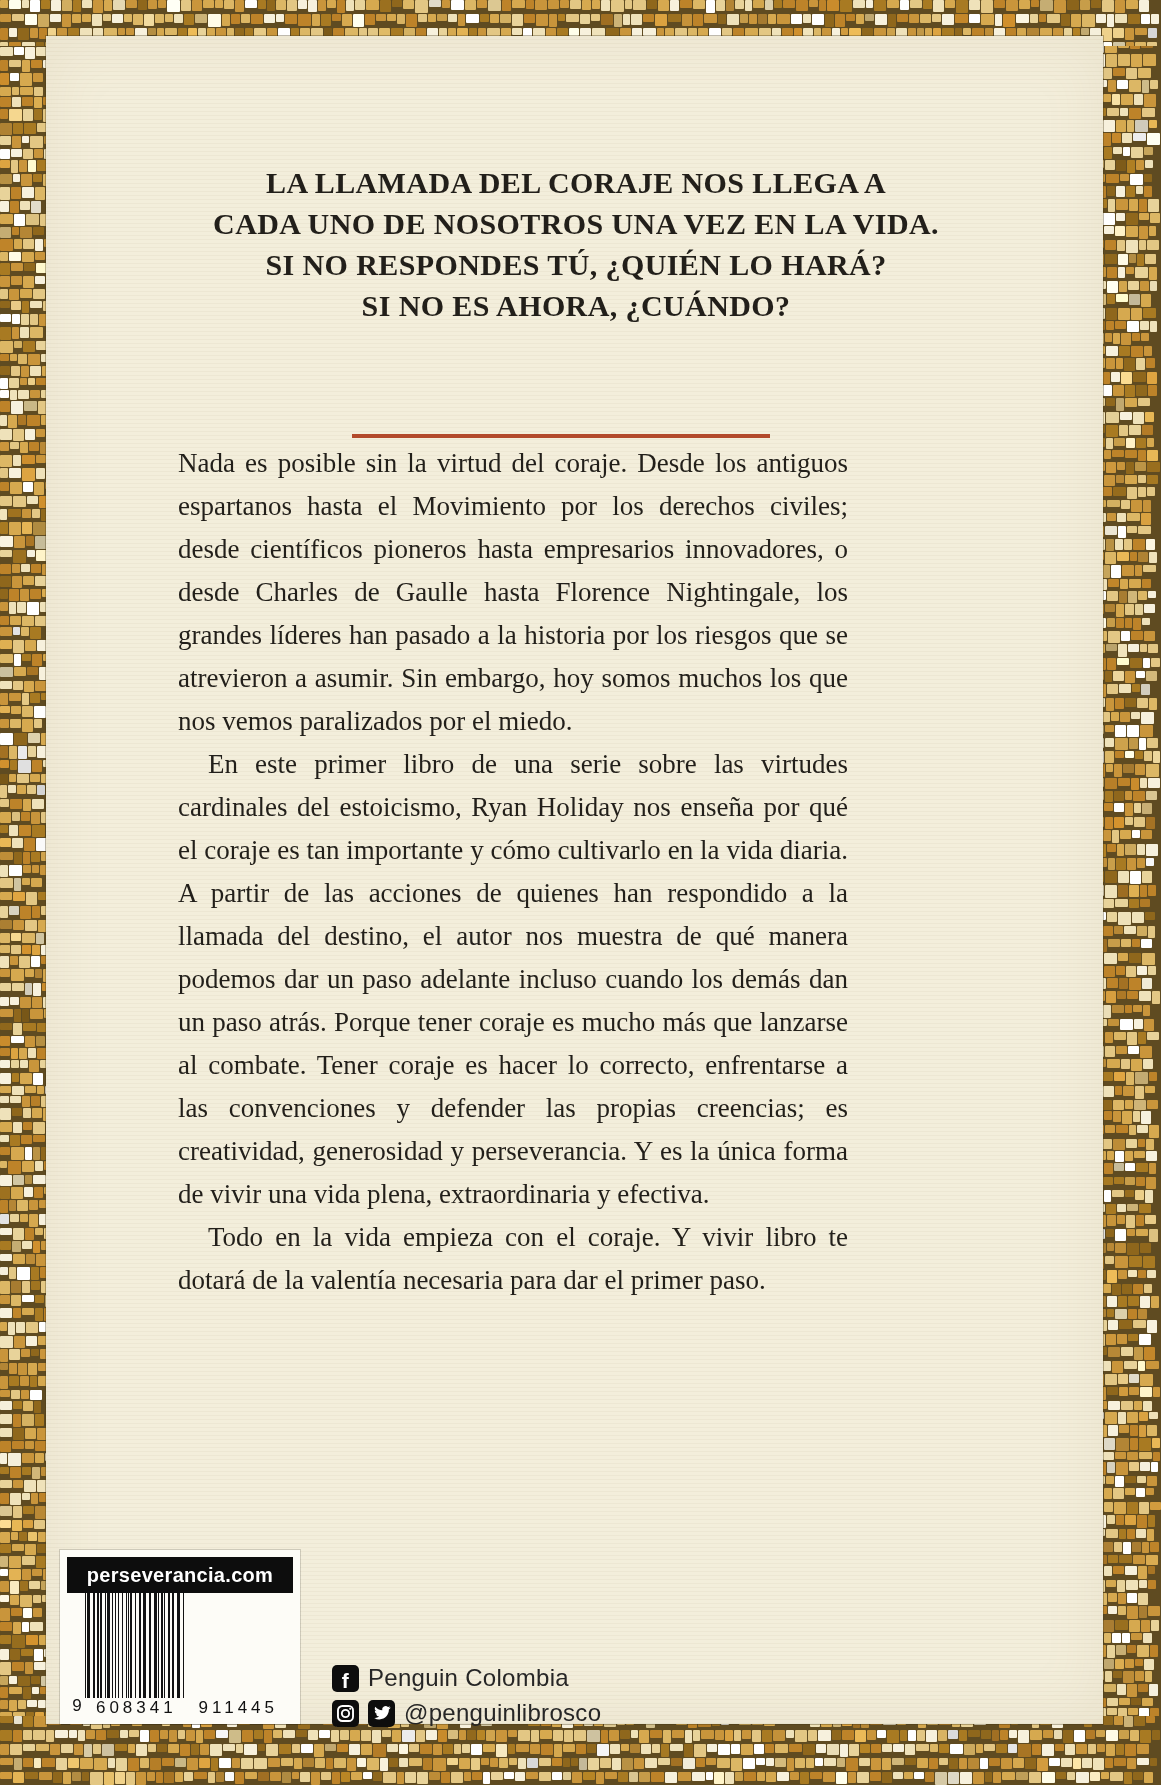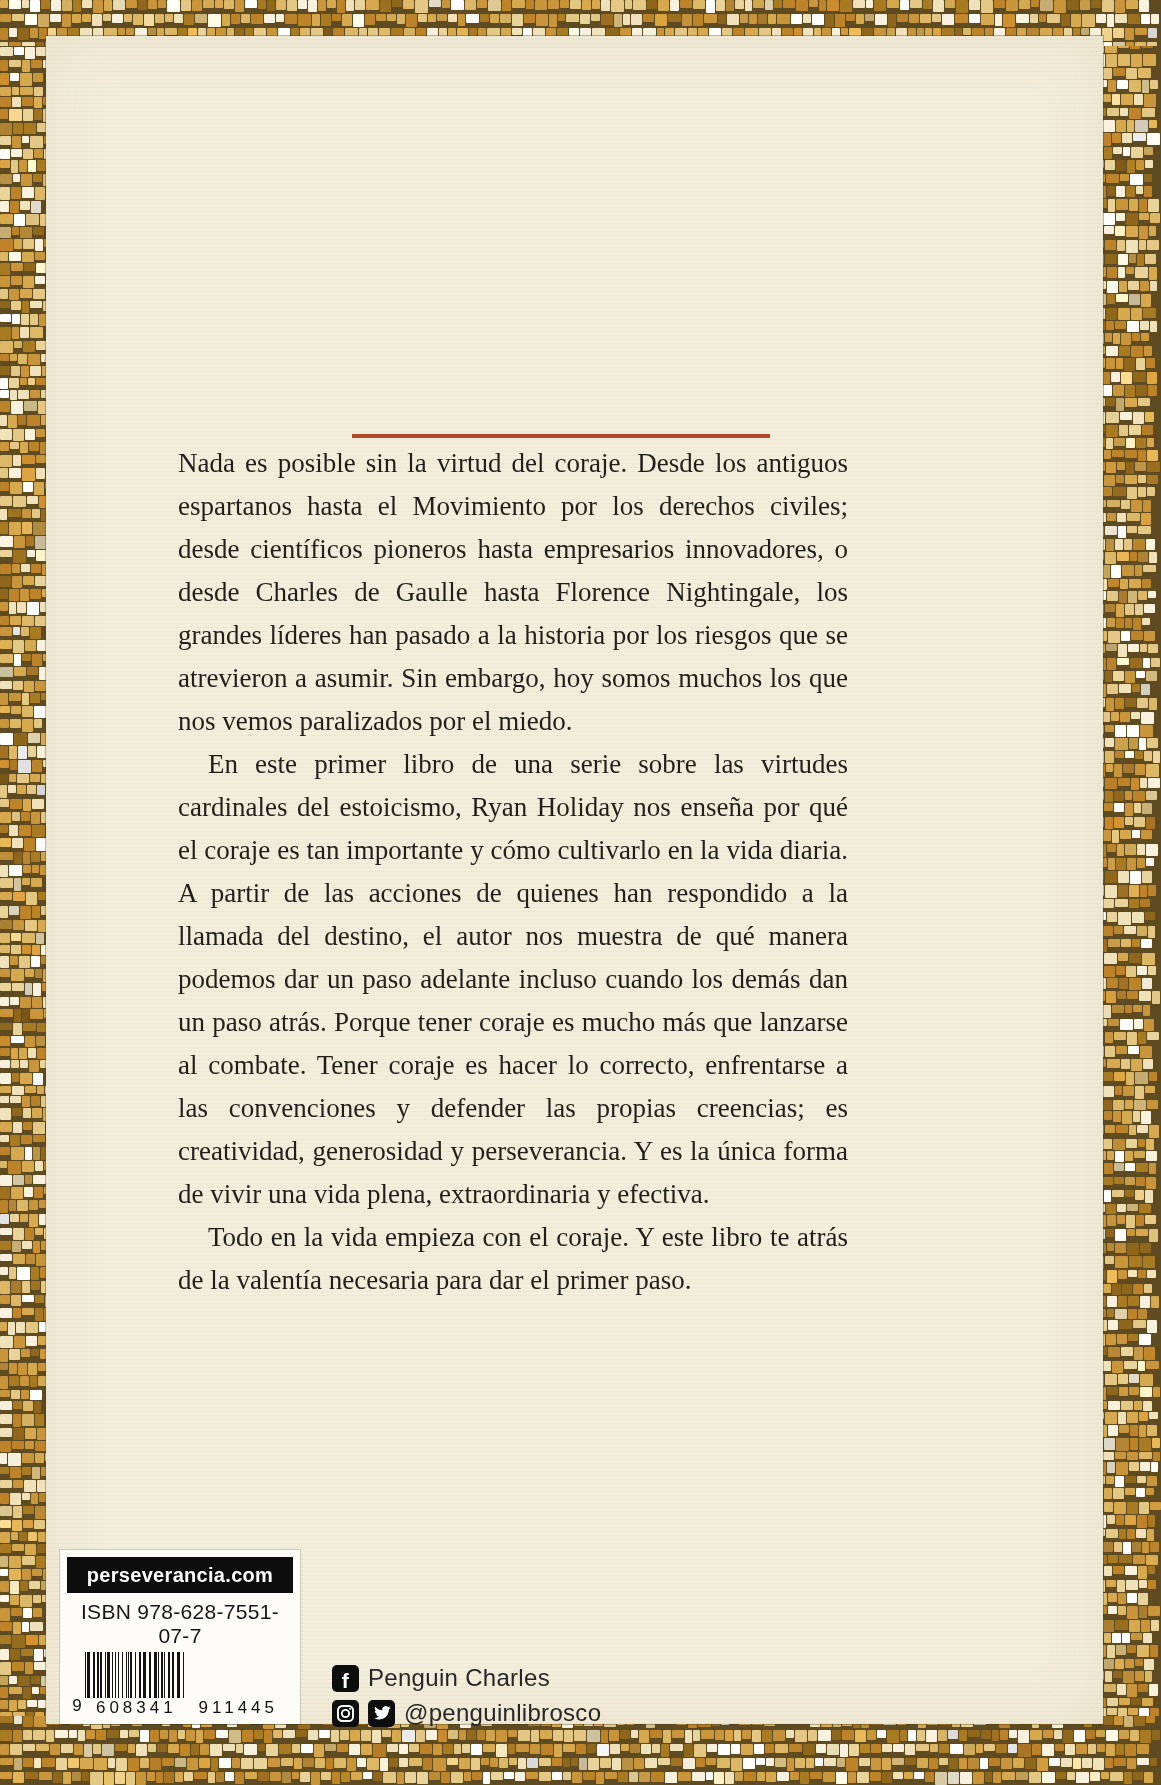--- a/index.html
+++ b/index.html
@@ -2500,32 +2500,37 @@
     <div class="tile" style="width: 10.4px; height: 9.3px; background: rgb(239, 226, 186); filter: brightness(1.05);"></div>
     <div class="tile" style="width: 8.1px; height: 7.1px; background: rgb(214, 169, 79);"></div>
     <div class="tile" style="width: 12.9px; height: 9.2px; background: rgb(227, 199, 132);"></div>
     <div class="tile" style="width: 8.1px; height: 11.8px; background: rgb(168, 122, 34);"></div>
     <div class="tile" style="width: 9.3px; height: 8.3px; background: rgb(143, 103, 28);"></div>
     <div class="tile" style="width: 9.8px; height: 10.9px; background: rgb(214, 169, 79);"></div>
   </div>
 
 <div class="page">
 
+  <div class="headline">
+    <div>LA LLAMADA DEL CORAJE NOS LLEGA A</div>
+    <div>CADA UNO DE NOSOTROS UNA VEZ EN LA VIDA.</div>
+    <div>SI NO RESPONDES TÚ, ¿QUIÉN LO HARÁ?</div>
+    <div>SI NO ES AHORA, ¿CUÁNDO?</div>
+  </div>
 
   <div class="divider"></div>
 
   <div class="body-copy">
     <p>Nada es posible sin la virtud del coraje. Desde los antiguos espartanos hasta el Movimiento por los derechos civiles; desde científicos pioneros hasta empresarios innovadores, o desde Charles de Gaulle hasta Florence Nightingale, los grandes líderes han pasado a la historia por los riesgos que se atrevieron a asumir. Sin embargo, hoy somos muchos los que nos vemos paralizados por el miedo.</p>
     <p class="indent">En este primer libro de una serie sobre las virtudes cardinales del estoicismo, Ryan Holiday nos enseña por qué el coraje es tan importante y cómo cultivarlo en la vida diaria. A partir de las acciones de quienes han respondido a la llamada del destino, el autor nos muestra de qué manera podemos dar un paso adelante incluso cuando los demás dan un paso atrás. Porque tener coraje es mucho más que lanzarse al combate. Tener coraje es hacer lo correcto, enfrentarse a las convenciones y defender las propias creencias; es creatividad, generosidad y perseverancia. Y es la única forma de vivir una vida plena, extraordinaria y efectiva.</p>
-    <p class="indent">Todo en la vida empieza con el coraje. Y este libro te atrás de la valentía necesaria para dar el primer paso.</p>
+    <p class="indent">Todo en la vida empieza con el coraje. Y vivir libro te dotará de la valentía necesaria para dar el primer paso.</p>
   </div>
 
   <div class="barcode-box">
     <div class="site-bar">perseverancia.com</div>
-    <div class="isbn-line">ISBN 978-628-7551-07-7</div>
     <div class="barcode">
       <div class="barcode-left-digit">9</div>
       <div class="bars-wrap">
         <div class="bars" id="barcode-bars">
             <div class="bar b" style="width: 1px;"></div>
             <div class="bar" style="width: 1px;"></div>
             <div class="bar b" style="width: 3px;"></div>
             <div class="bar" style="width: 3px;"></div>
             <div class="bar b" style="width: 2px;"></div>
             <div class="bar" style="width: 2px;"></div>
@@ -2582,21 +2587,21 @@
         </div>
       </div>
     </div>
   </div>
 
   <div class="social">
     <div class="social-row">
       <span class="sicon">
           <span class="fb-f">f</span>
         </span>
-      <span>Penguin Charles</span>
+      <span>Penguin Colombia</span>
     </div>
     <div class="social-row">
       <span class="sicon">
         <svg width="19" height="19" viewBox="0 0 24 24" fill="none" stroke="#ffffff" stroke-width="2.4">
           <rect x="2.5" y="2.5" width="19" height="19" rx="5.5"></rect>
           <circle cx="12" cy="12" r="4.6"></circle>
           <circle cx="18" cy="6" r="1.4" fill="#ffffff" stroke="none"></circle>
         </svg>
       </span>
       <span class="sicon">

